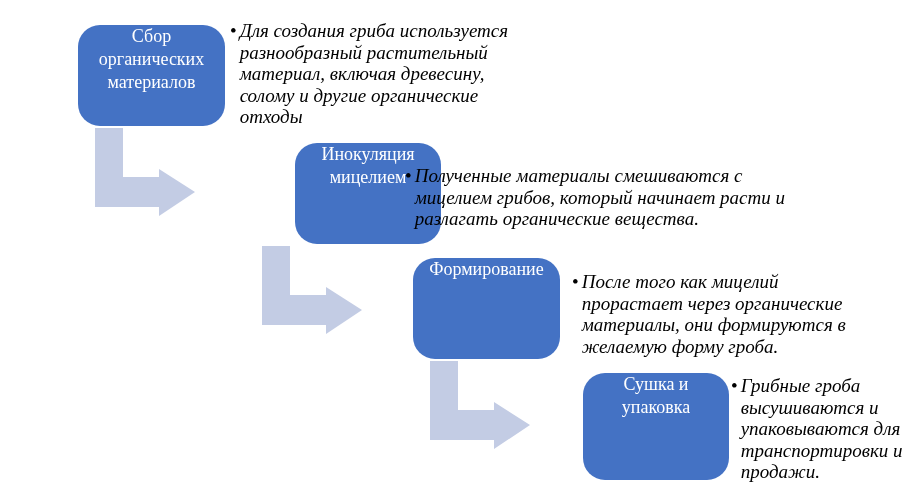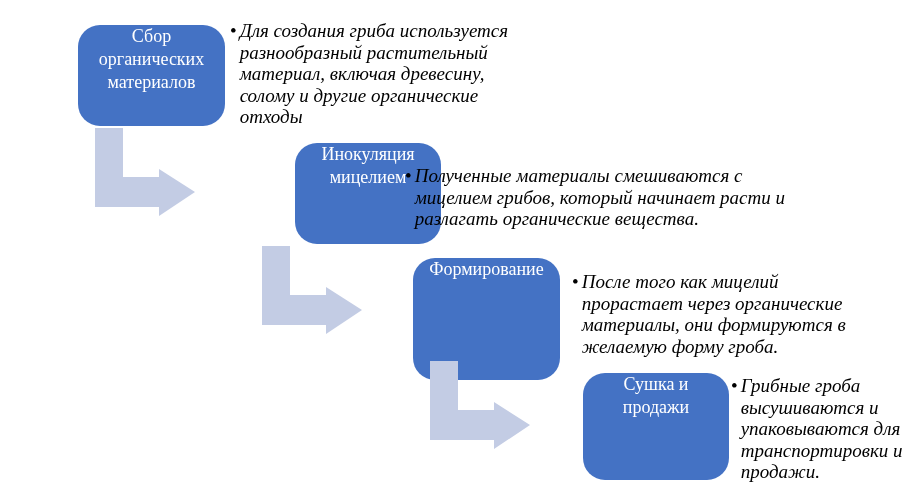--- a/index.html
+++ b/index.html
@@ -36,21 +36,21 @@
     display:flex;align-items:flex-start;
     color:var(--body-text);
     font-size:19px;line-height:21.5px;
   }
   .bullet{margin-right:3px;}
   .desc-text{white-space:pre-line;font-style:italic;}
 
   
   .b1{left:78px;top:25px;width:147px;height:101px;}
   .b2{left:247px;top:143px;width:146px;height:101px;margin-left:48px;}
-  .b3{left:413px;top:258px;width:147px;height:122px;}
+  .b3{left:413px;top:258px;width:147px;height:101px;}
   .b4{left:583px;top:373px;width:146px;height:107px;}
   
   .a1{left:95px;top:128px;}
   .a2{left:262px;top:246px;}
   .a3{left:430px;top:361px;}
   
   .t1{left:230px;top:20px;max-width:310px;}
   .t2{left:405px;top:165px;max-width:430px;}
   .t3{left:572px;top:271px;max-width:330px;}
   .t4{left:731px;top:375px;max-width:200px;}
@@ -100,21 +100,21 @@
   <div class="desc t3">
     <span class="bullet">•</span>
     <span class="desc-text">После того как мицелий
 прорастает через органические
 материалы, они формируются в
 желаемую форму гроба.</span>
   </div>
 
   <div class="box b4">
     <span class="box-label">Сушка и
-продажи</span>
+упаковка</span>
   </div>
   <div class="desc t4">
     <span class="bullet">•</span>
     <span class="desc-text">Грибные гроба
 высушиваются и
 упаковываются для
 транспортировки и
 продажи.</span>
   </div>
 

